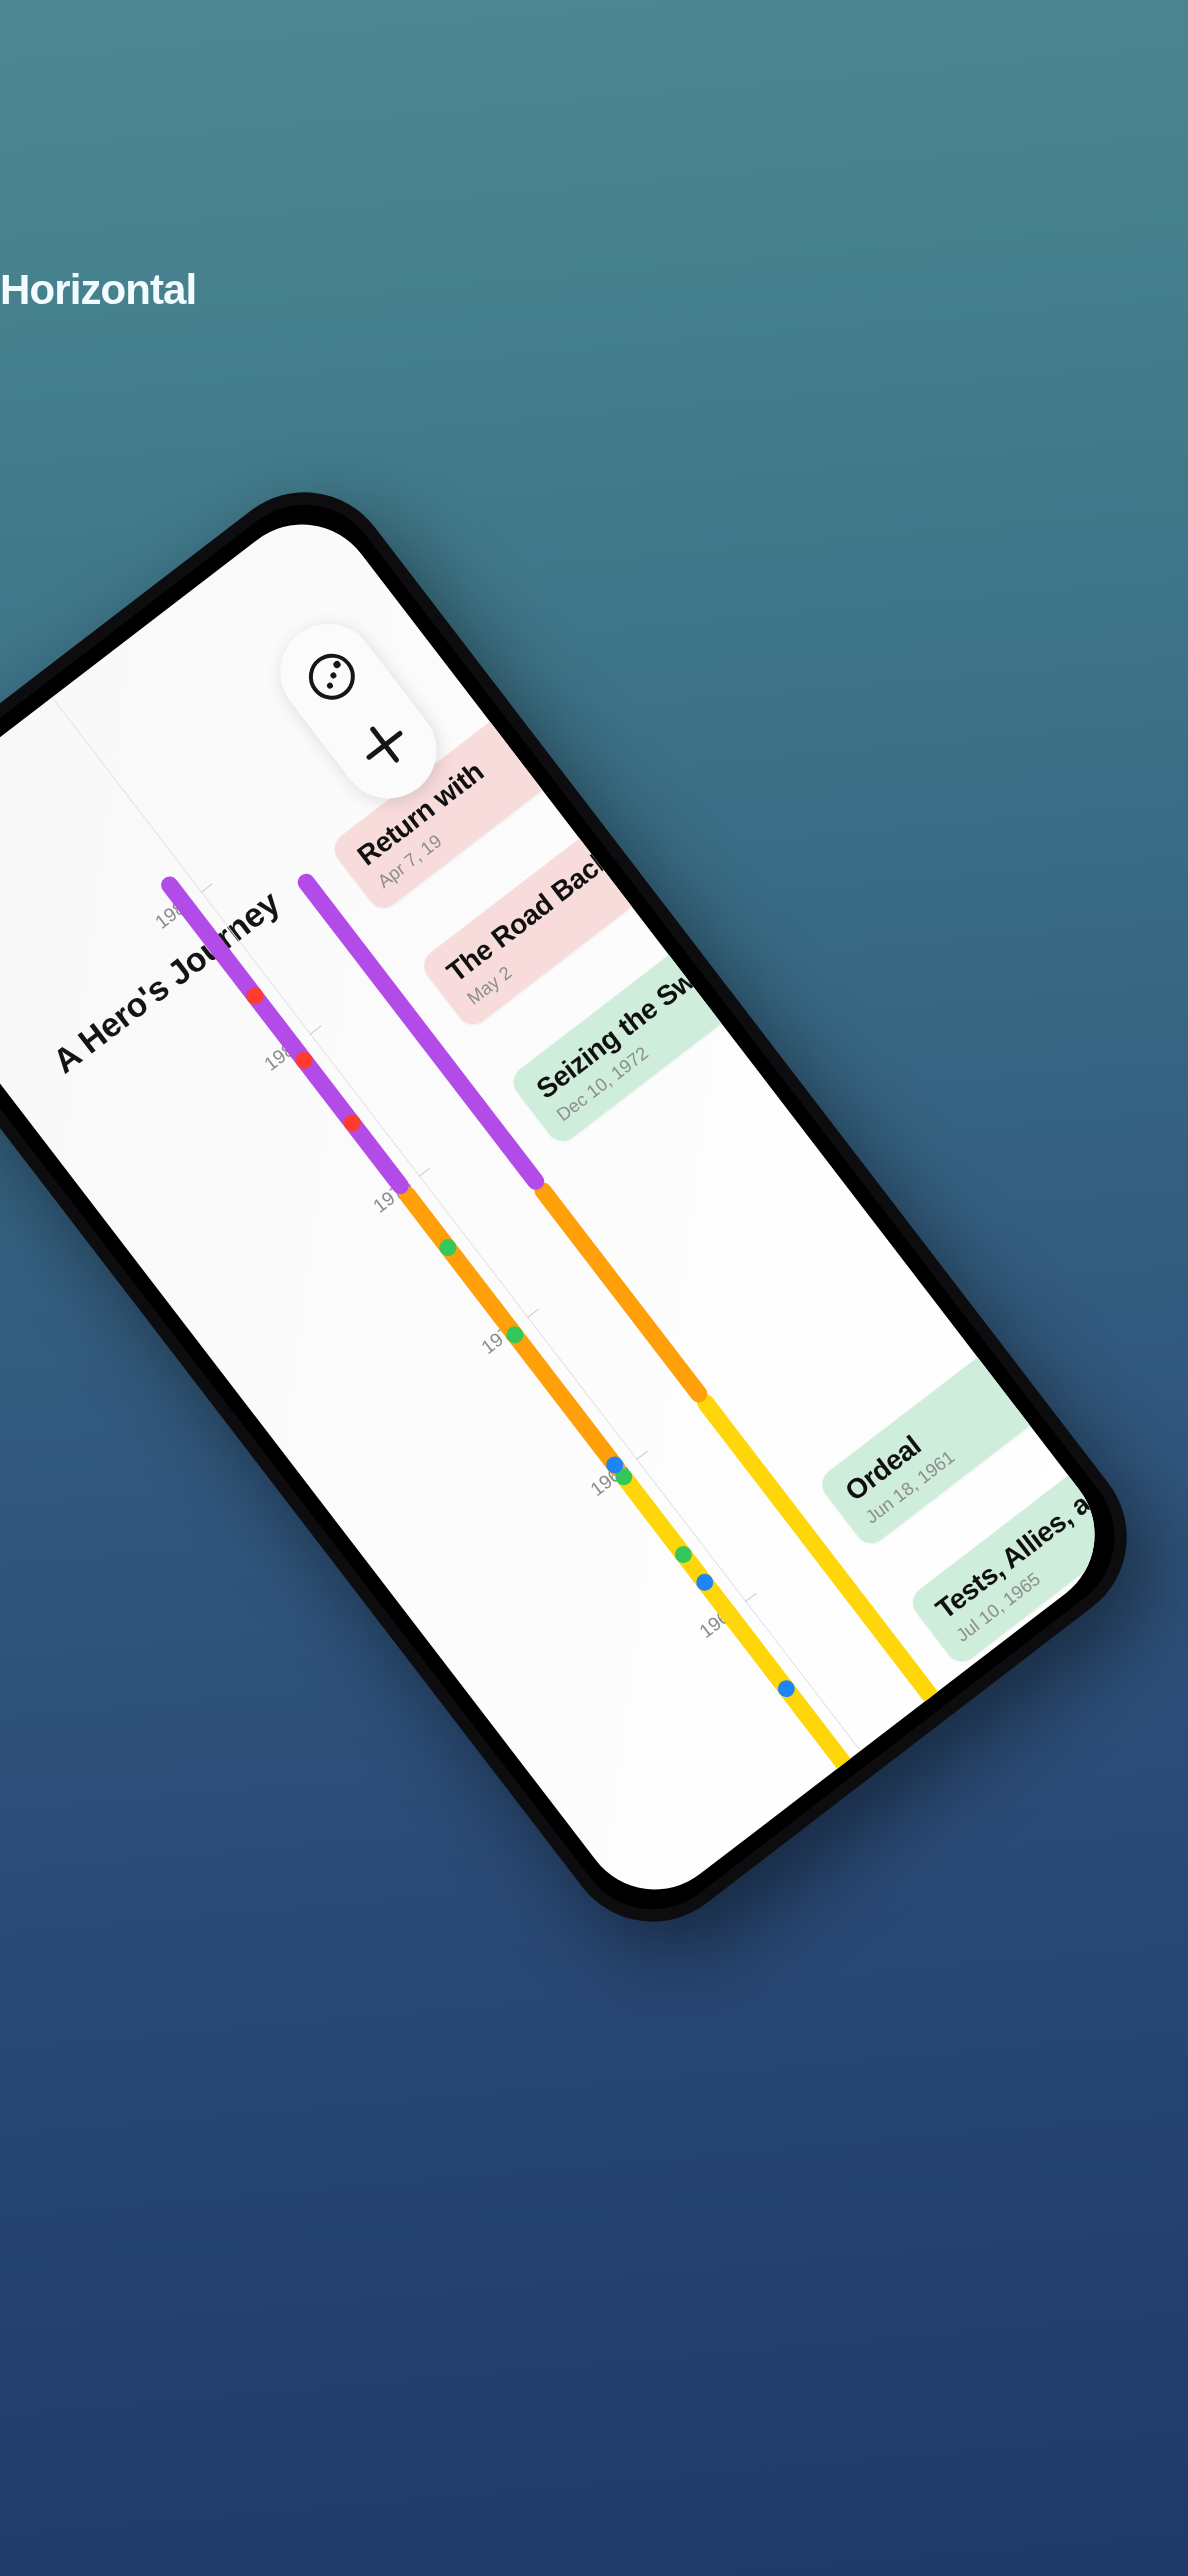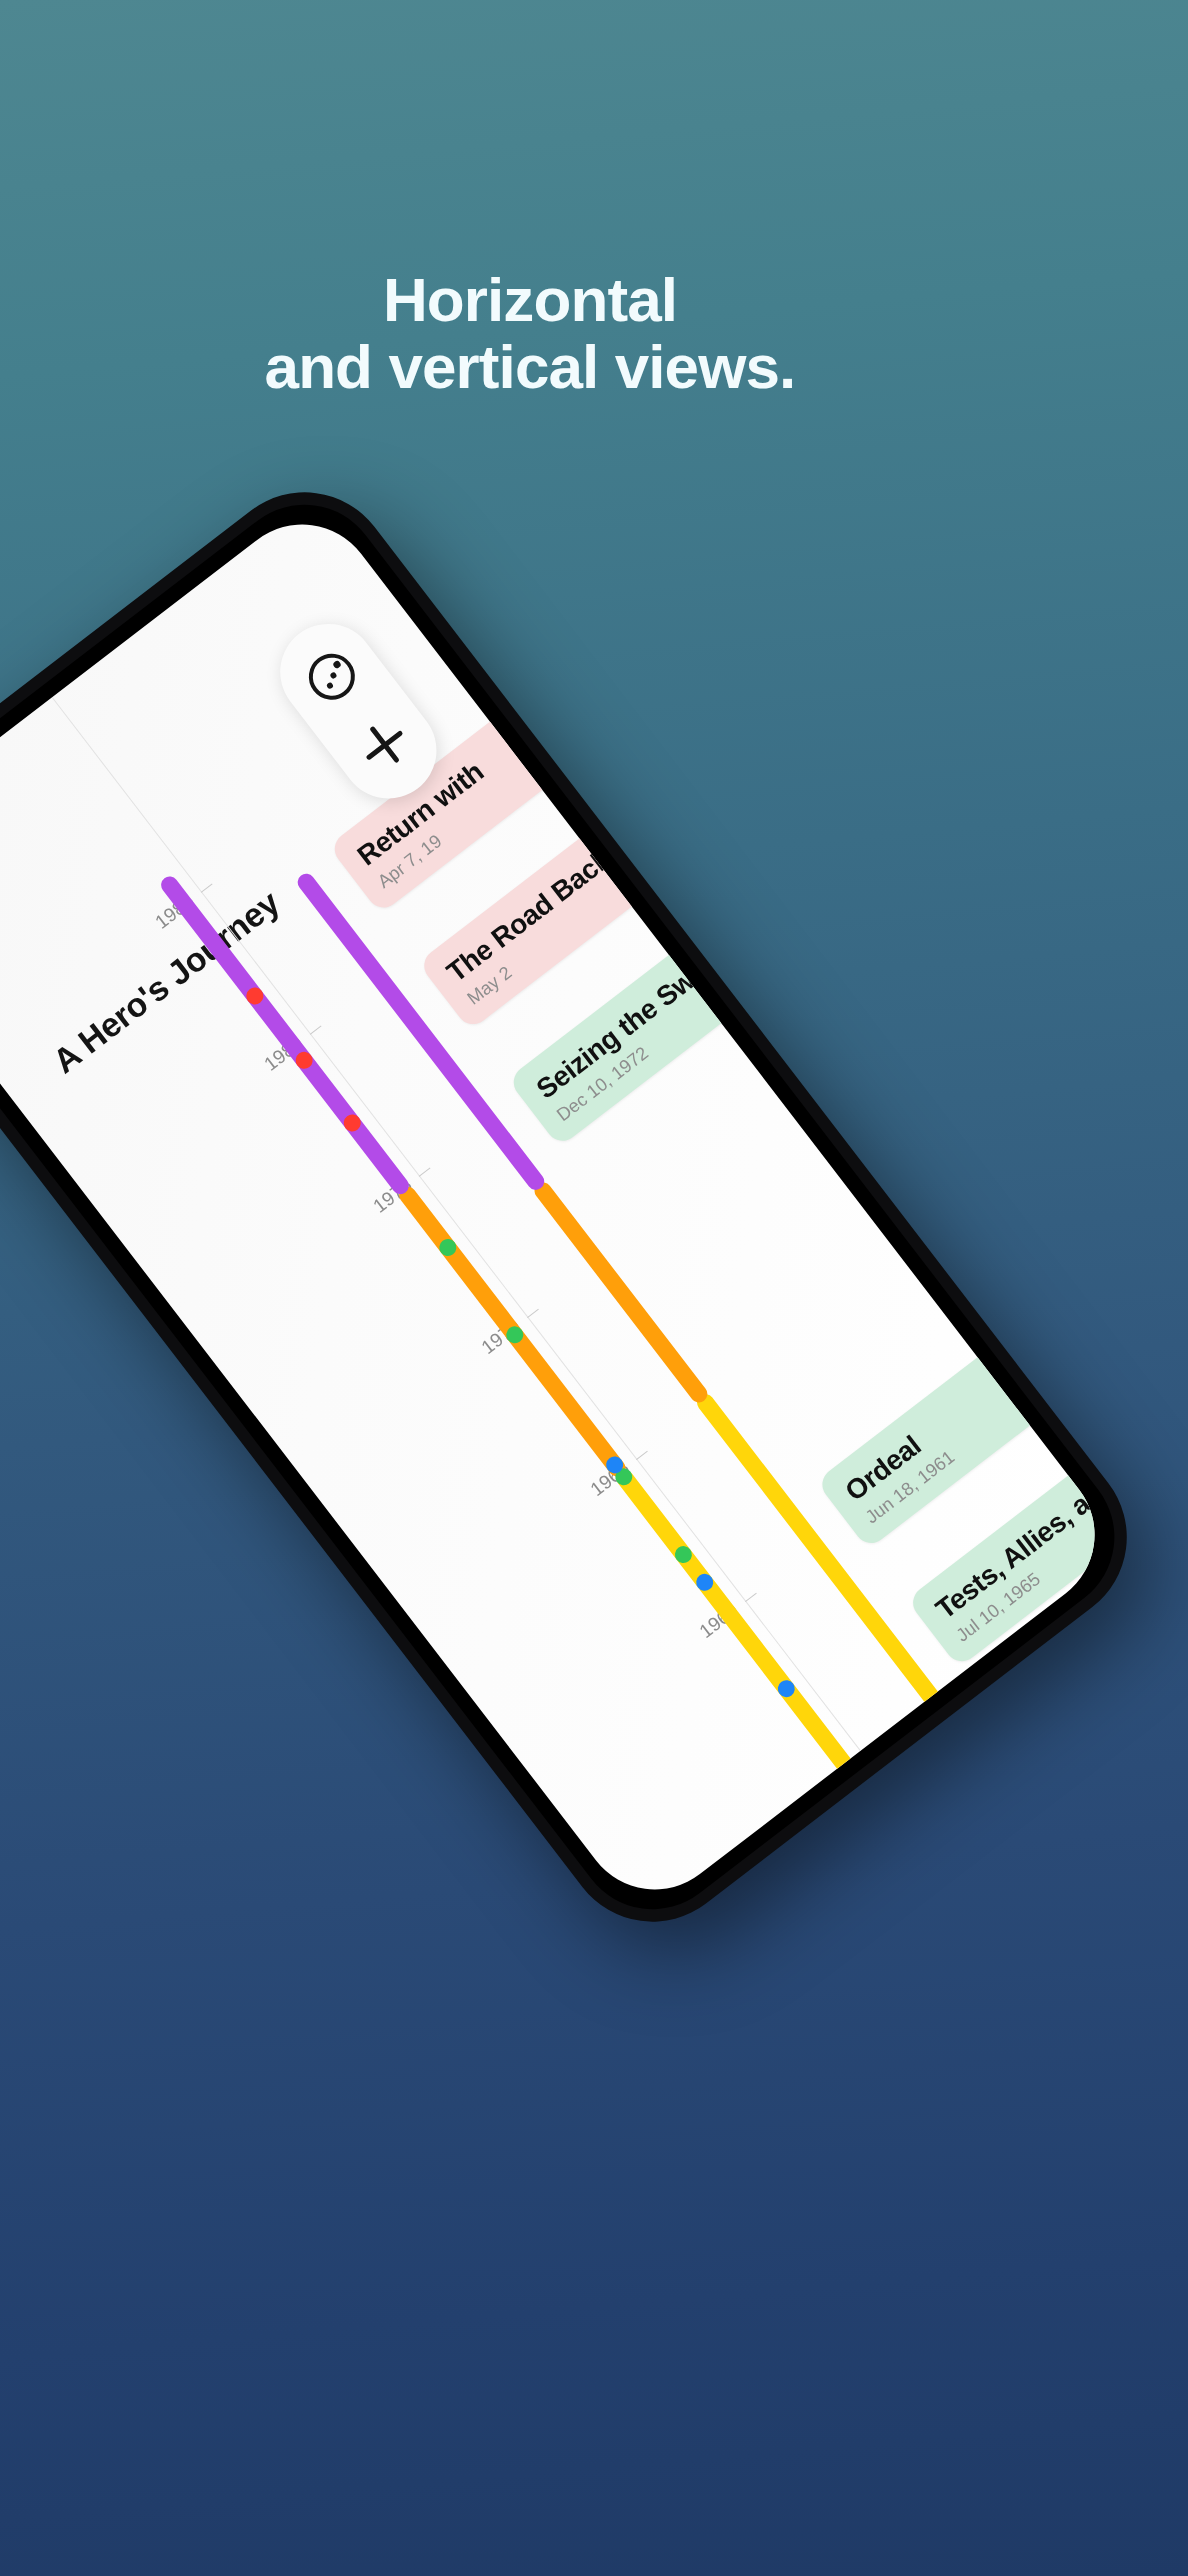--- a/index.html
+++ b/index.html
@@ -6,22 +6,22 @@
   html,body { width:1188px; height:2576px; overflow:hidden; }
   body {
     font-family:"Liberation Sans", sans-serif;
     background:linear-gradient(175deg,#4e8791 0%,#447f8d 14%,#3a6d86 34%,#32597e 54%,#2a4a76 72%,#23406e 88%,#1f3a66 100%);
     position:relative;
   }
 
   
   #headline {
     position:absolute; left:0; top:267px; width:1060px;
-    text-align:center; color:#f2fbfd;
-    font-size:62px; font-weight:700; line-height:1.08;
+    text-align:left; color:#f2fbfd;
+    font-size:42px; font-weight:700; line-height:1.08;
     letter-spacing:-0.9px;
   }
   #headline .l2 { display:block; }
 
   
   #phone-wrap {
     position:absolute;
     left:147px; top:516px;
     width:663px; height:1382px;
     transform:rotate(-37.5deg);
@@ -128,21 +128,20 @@
     content:""; position:absolute; background:#161616; border-radius:2.8px;
   }
   .glyph-plus:before { left:0; top:19.3px; width:44px; height:5.5px; }
   .glyph-plus:after  { top:0; left:19.3px; height:44px; width:5.5px; }
 </style>
 </head>
 <body>
 
 <div id="headline">
   <span class="l1">Horizontal</span>
-  <span class="l2">and vertical views.</span>
 </div>
 
 <div id="phone-wrap">
   <div id="phone-body">
     <div id="phone-bezel">
       <div id="screen">
         <div id="canvas">
 
           <div id="timeline-title">A Hero's Journey</div>
 

